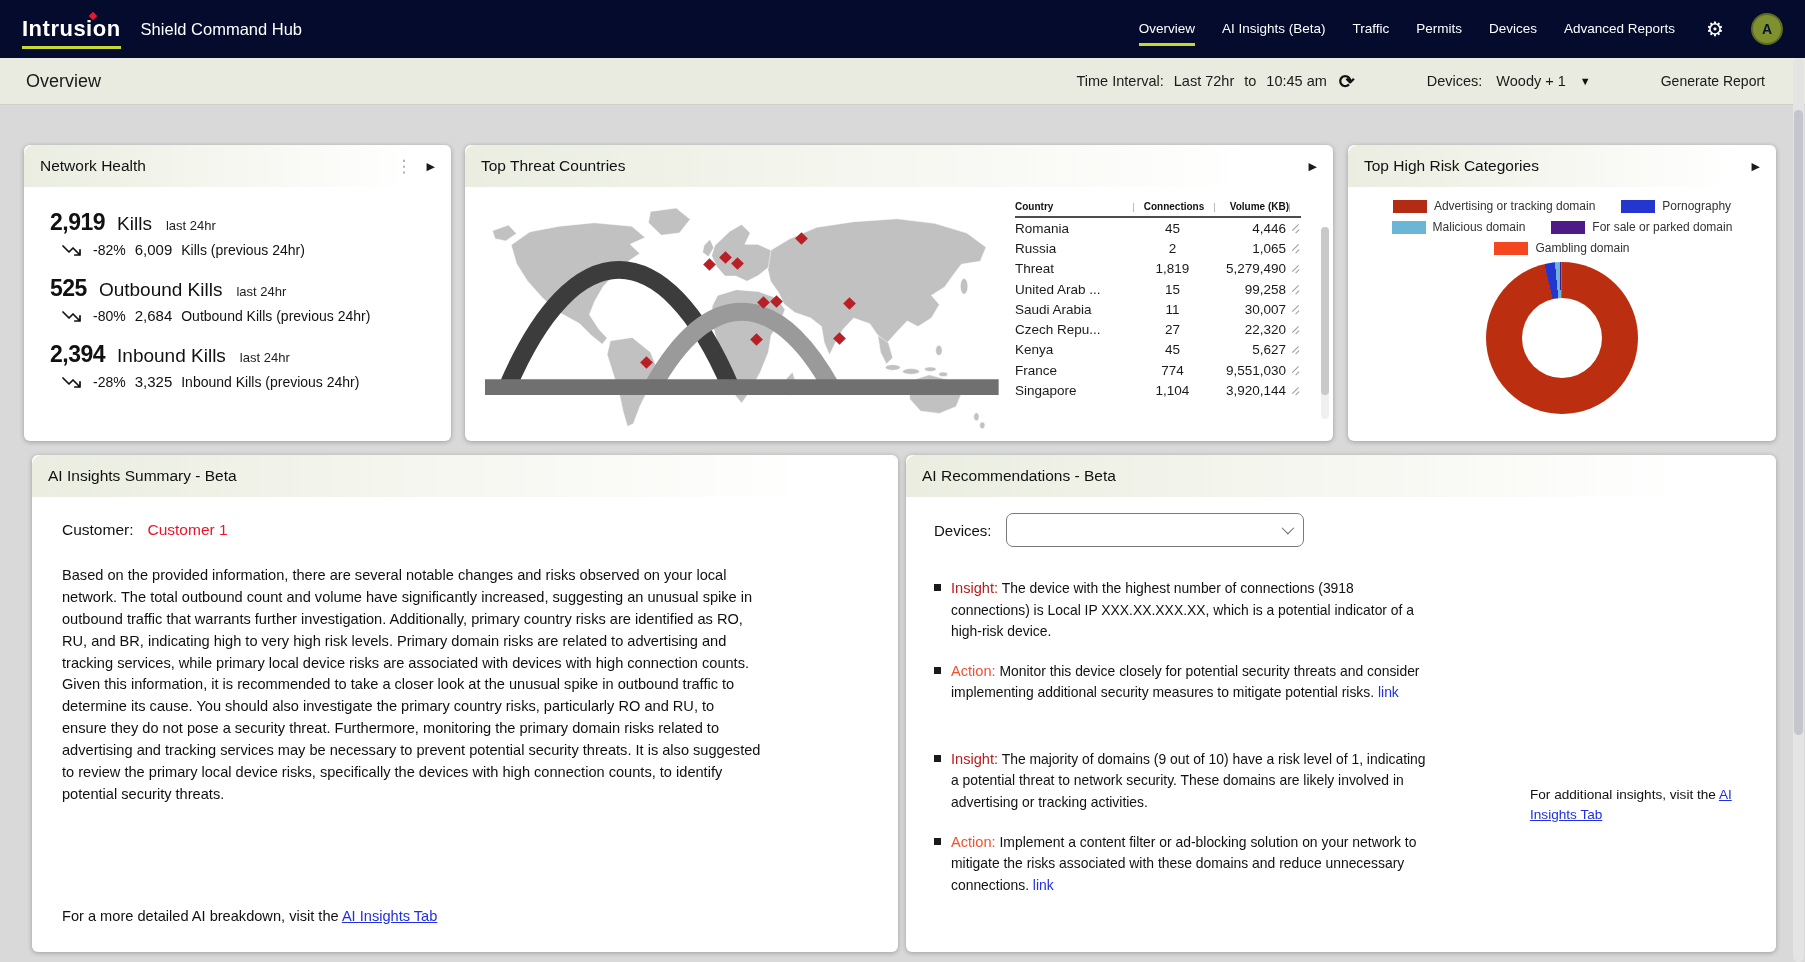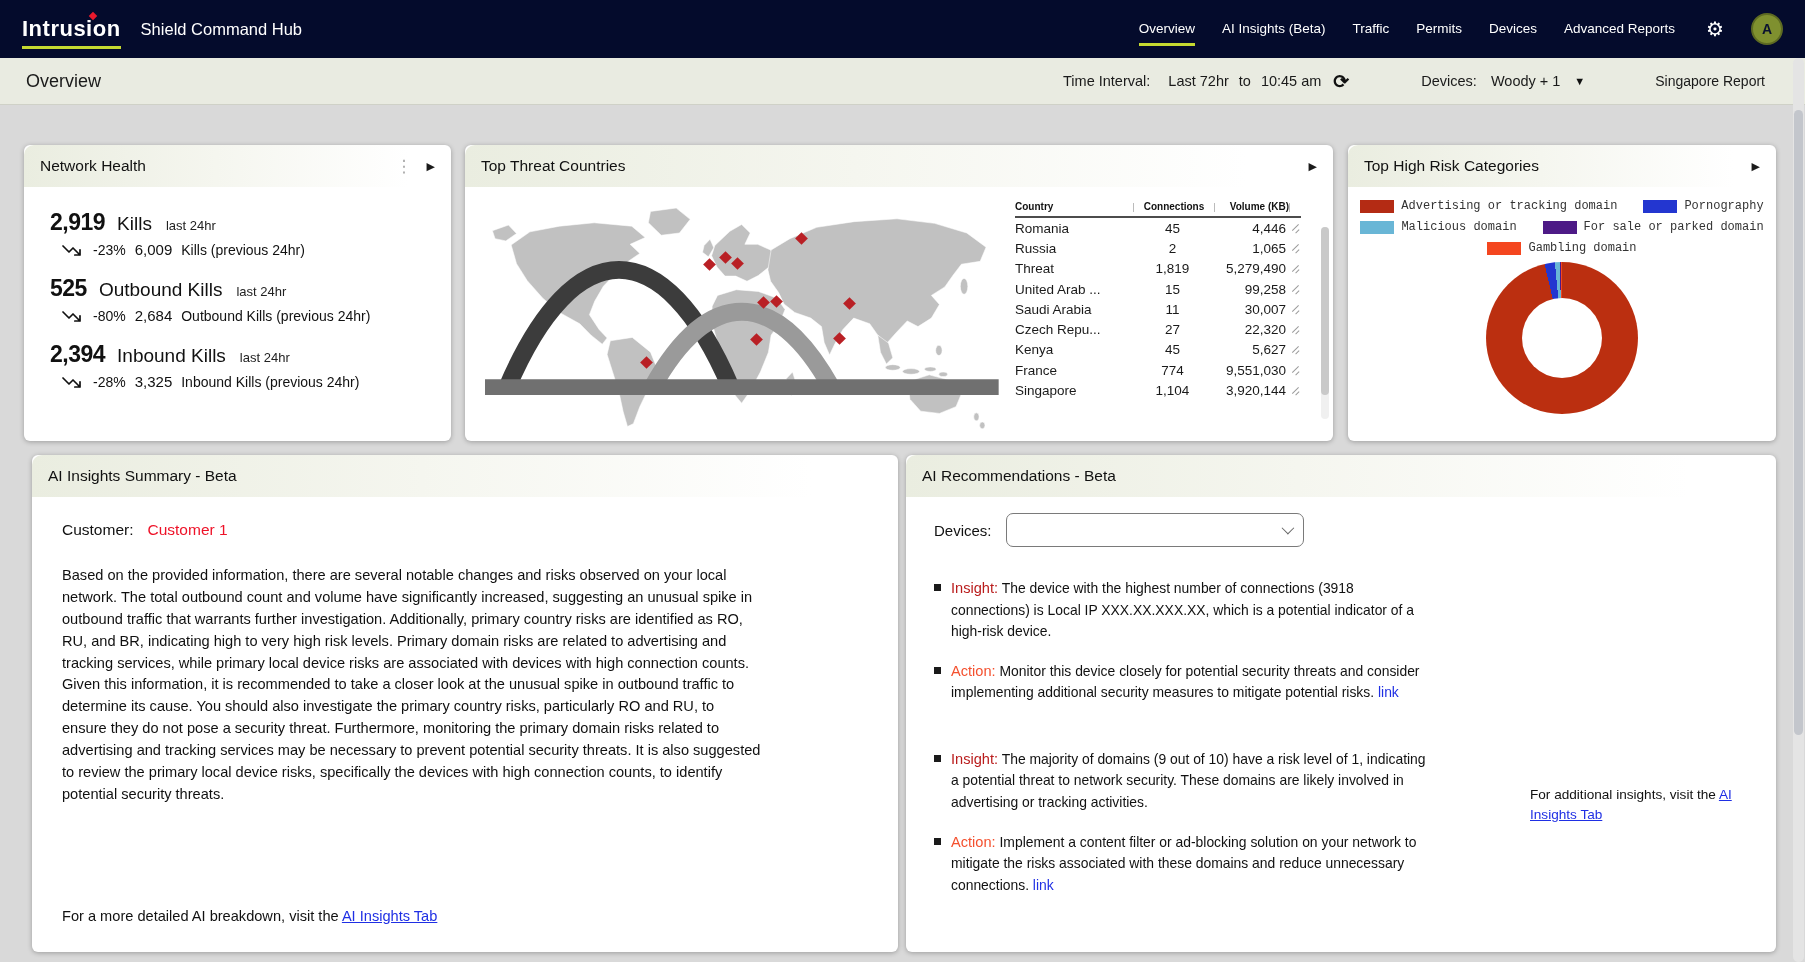--- a/index.html
+++ b/index.html
@@ -76,21 +76,21 @@
   .tick { width:1px; height:9px; background:#bbb; margin-top:2px; }
   .rz { position:relative; width:10px; height:10px; margin-left:5px; }
   .rz::before,.rz::after { content:""; position:absolute; background:#9a9a9a; height:1.2px; transform:rotate(-45deg); }
   .rz::before { width:9px; left:0px; top:4px; }
   .rz::after { width:4.5px; left:4px; top:7.5px; }
   .tc-scroll { position:absolute; right:4px; top:40px; width:8px; height:192px; background:#f0f0f0; border-radius:4px; }
   .tc-thumb { position:absolute; top:0; left:0; width:8px; height:168px; background:#c9c9c9; border-radius:4px; cursor:pointer; }
 
   
   .legend { padding:12px 10px 0; }
-  .lg-row { display:flex; justify-content:center; gap:26px; margin-bottom:7px;font-family:Liberation Mono, monospace; }
+  .lg-row { display:flex; justify-content:center; gap:26px; margin-bottom:7px; }
   .lg-item { display:flex; align-items:center; gap:7px; }
   .lg-swatch { width:34px; height:13px; }
   .lg-label { font-size:12px; color:#333; }
   .donut-wrap { display:flex; justify-content:center; margin-top:4px; }
   .donut { width:152px; height:152px; border-radius:50%; position:relative; cursor:pointer; }
   .donut::after { content:""; position:absolute; left:50%; top:50%; width:80px; height:80px;
     border-radius:50%; background:#fff; transform:translate(-50%,-50%); }
 
   
   .ais-body { padding:24px 30px 0; position:relative; height:455px; }
@@ -141,28 +141,28 @@
     <div class="avatar">
         <span>A</span>
       </div>
   </div>
 </div>
 
 <div class="sub-header">
   <span class="page-title">Overview</span>
   <div class="sub-right">
     <span class="sub-label">Time Interval:</span>
-    <span class="sub-val" style="margin-left:8px">Last 72hr</span>
+    <span class="sub-val" style="">Last 72hr</span>
     <span class="sub-val">to</span>
     <span class="sub-val">10:45 am</span>
     <span class="refresh">⟳</span>
     <span class="sub-label gap-l">Devices:</span>
     <span class="sub-val" style="margin-left:4px">Woody + 1</span>
     <span class="caret-down">▼</span>
-    <span class="gen-report">Singapore Report</span>
+    <span class="gen-report">Generate Report</span>
   </div>
 </div>
 
 <div class="card card-nh">
   <div class="card-header">
     <span class="card-title">Network Health</span>
     <div class="hdr-icons">
       <span class="kebab">⋮</span>
       <span class="expand">▶</span>
     </div>
@@ -171,21 +171,21 @@
     <div class="stat">
       <div class="stat-l1">
         <span class="stat-value">2,919</span>
         <span class="stat-label">Kills</span>
         <span class="stat-period">last 24hr</span>
       </div>
       <div class="stat-l2">
         <svg width="22" height="14" viewBox="0 0 22 14">
             <path d="M1 3 L7 9 L11 5 L18 12 M18 12 L18 6.8 M18 12 L12.8 12" fill="none" stroke="#111" stroke-width="1.7" stroke-linecap="round" stroke-linejoin="round"></path>
           </svg>
-        <span>-23%</span>
+        <span>-82%</span>
         <span class="prev-val">6,009</span>
         <span>Kills  (previous 24hr)</span>
       </div>
     </div>
     <div class="stat">
       <div class="stat-l1">
         <span class="stat-value">525</span>
         <span class="stat-label">Outbound Kills</span>
         <span class="stat-period">last 24hr</span>
       </div>

